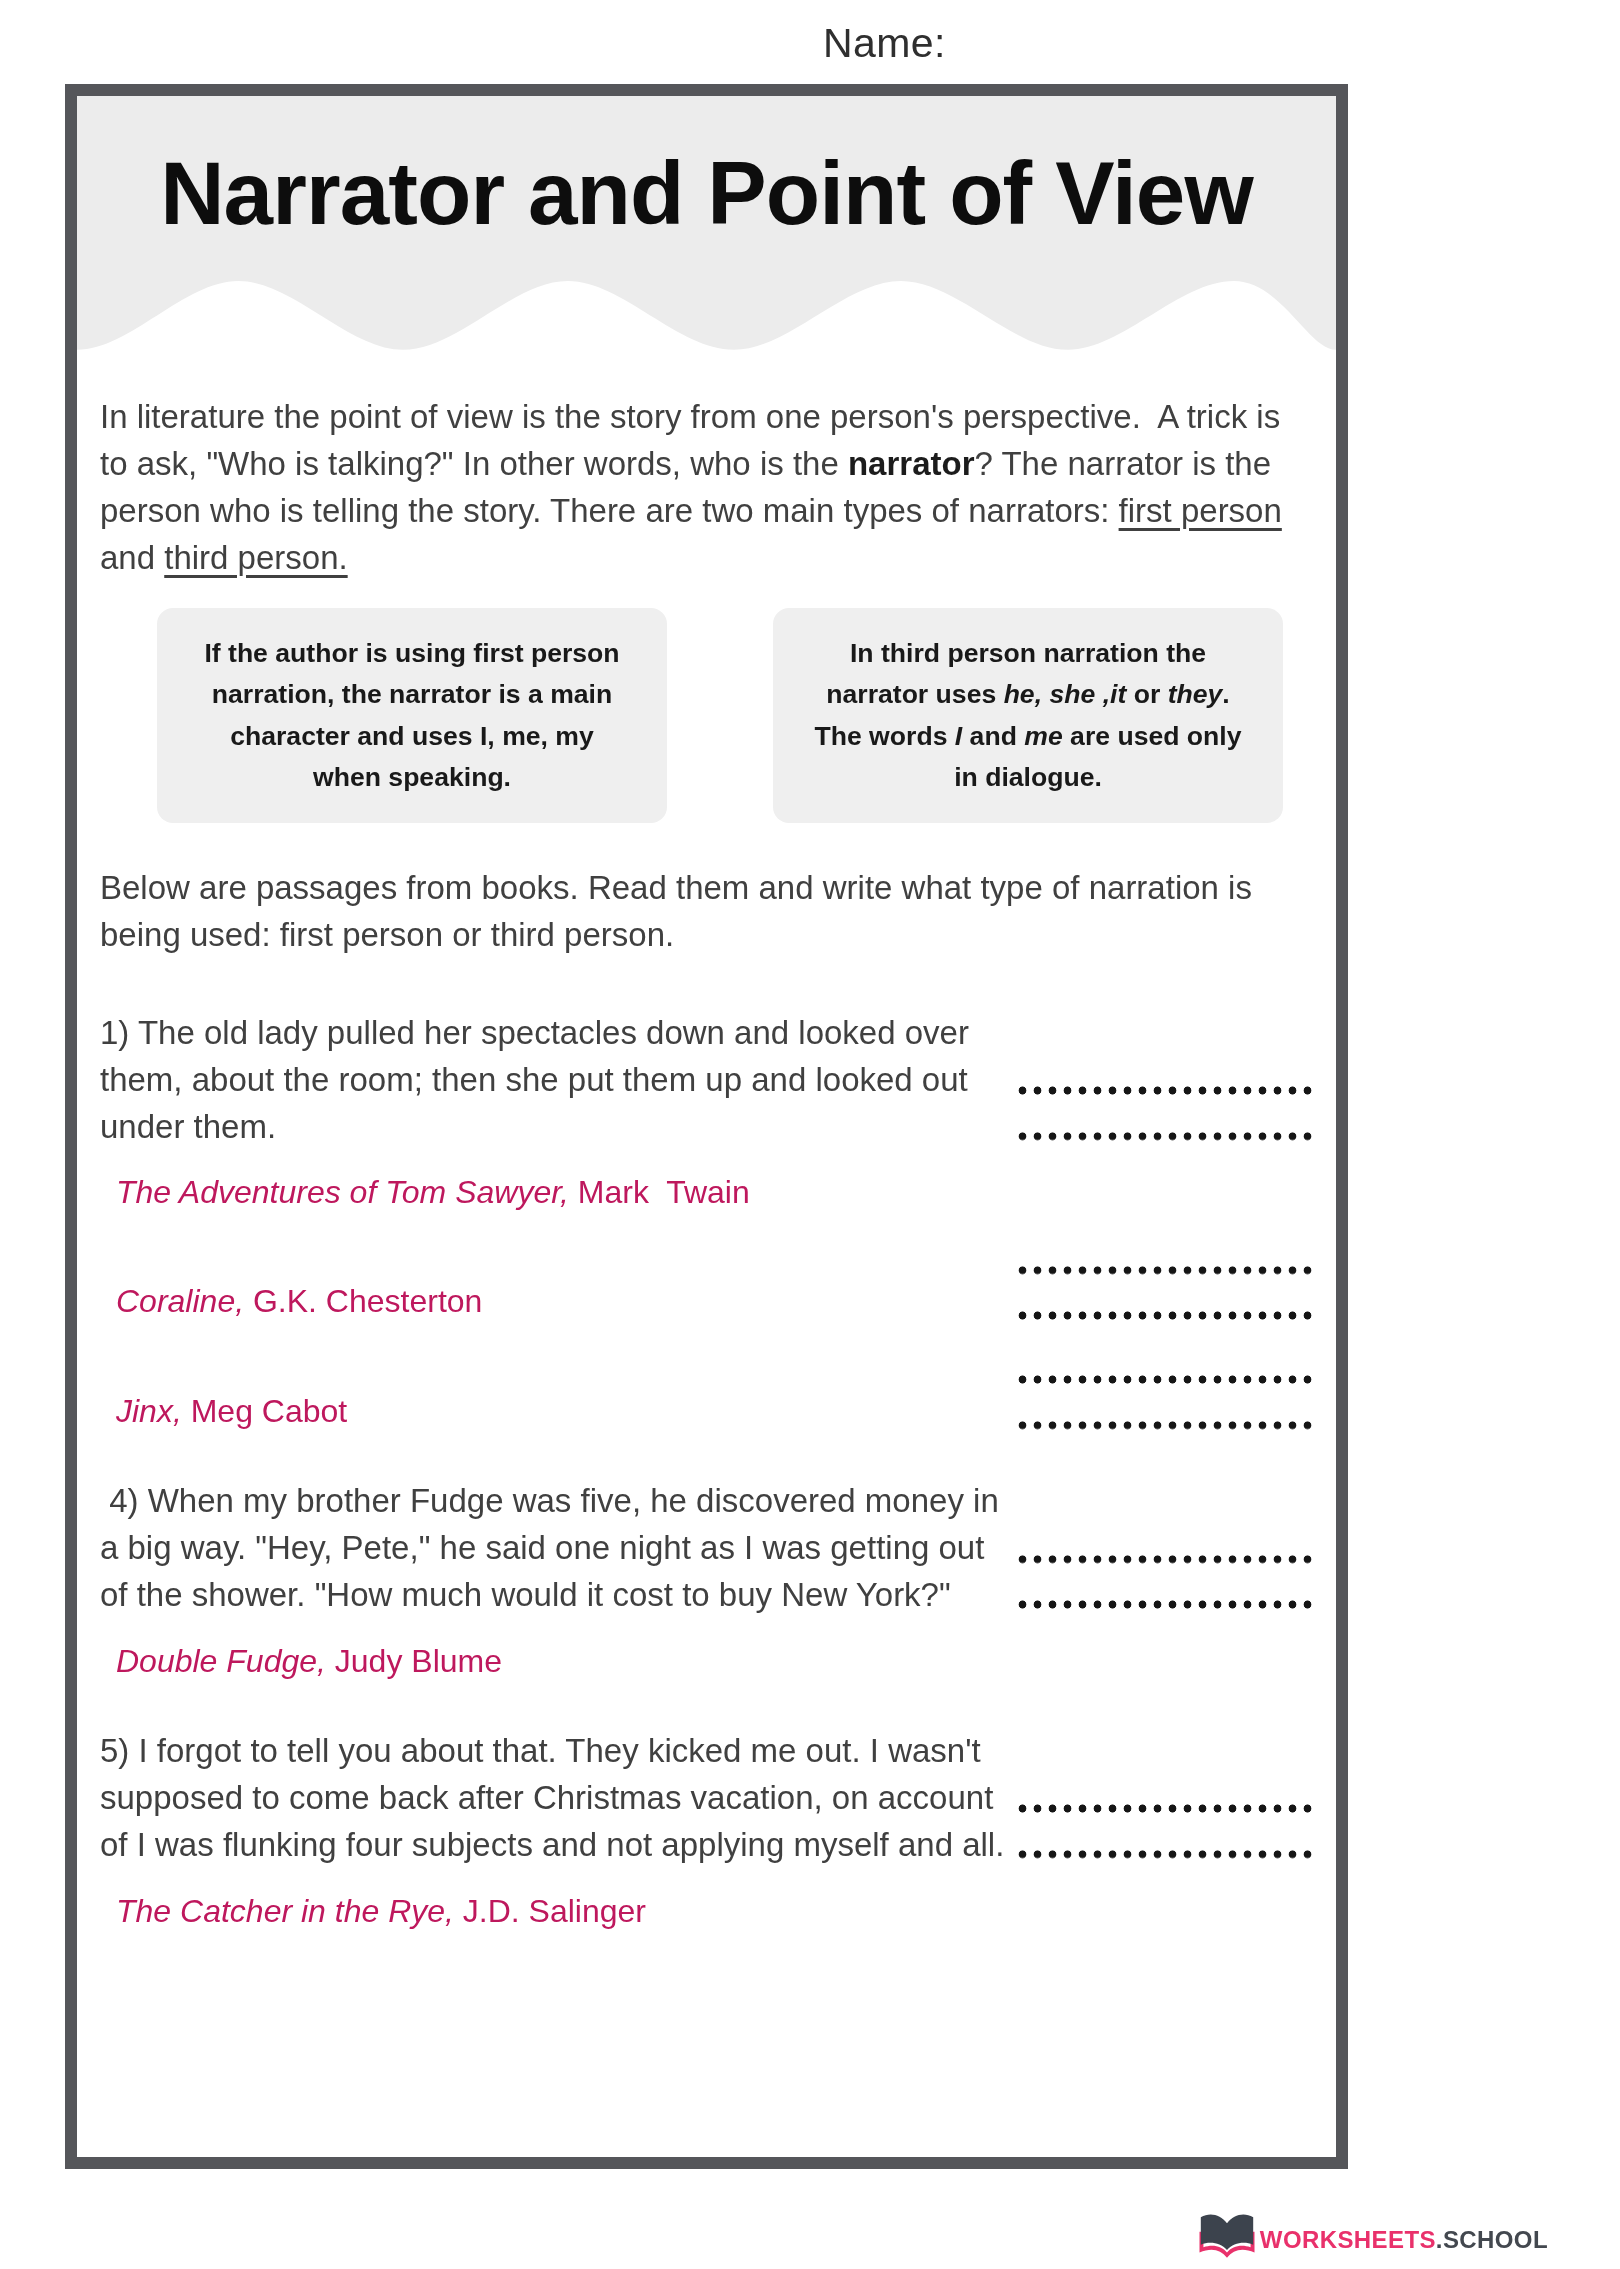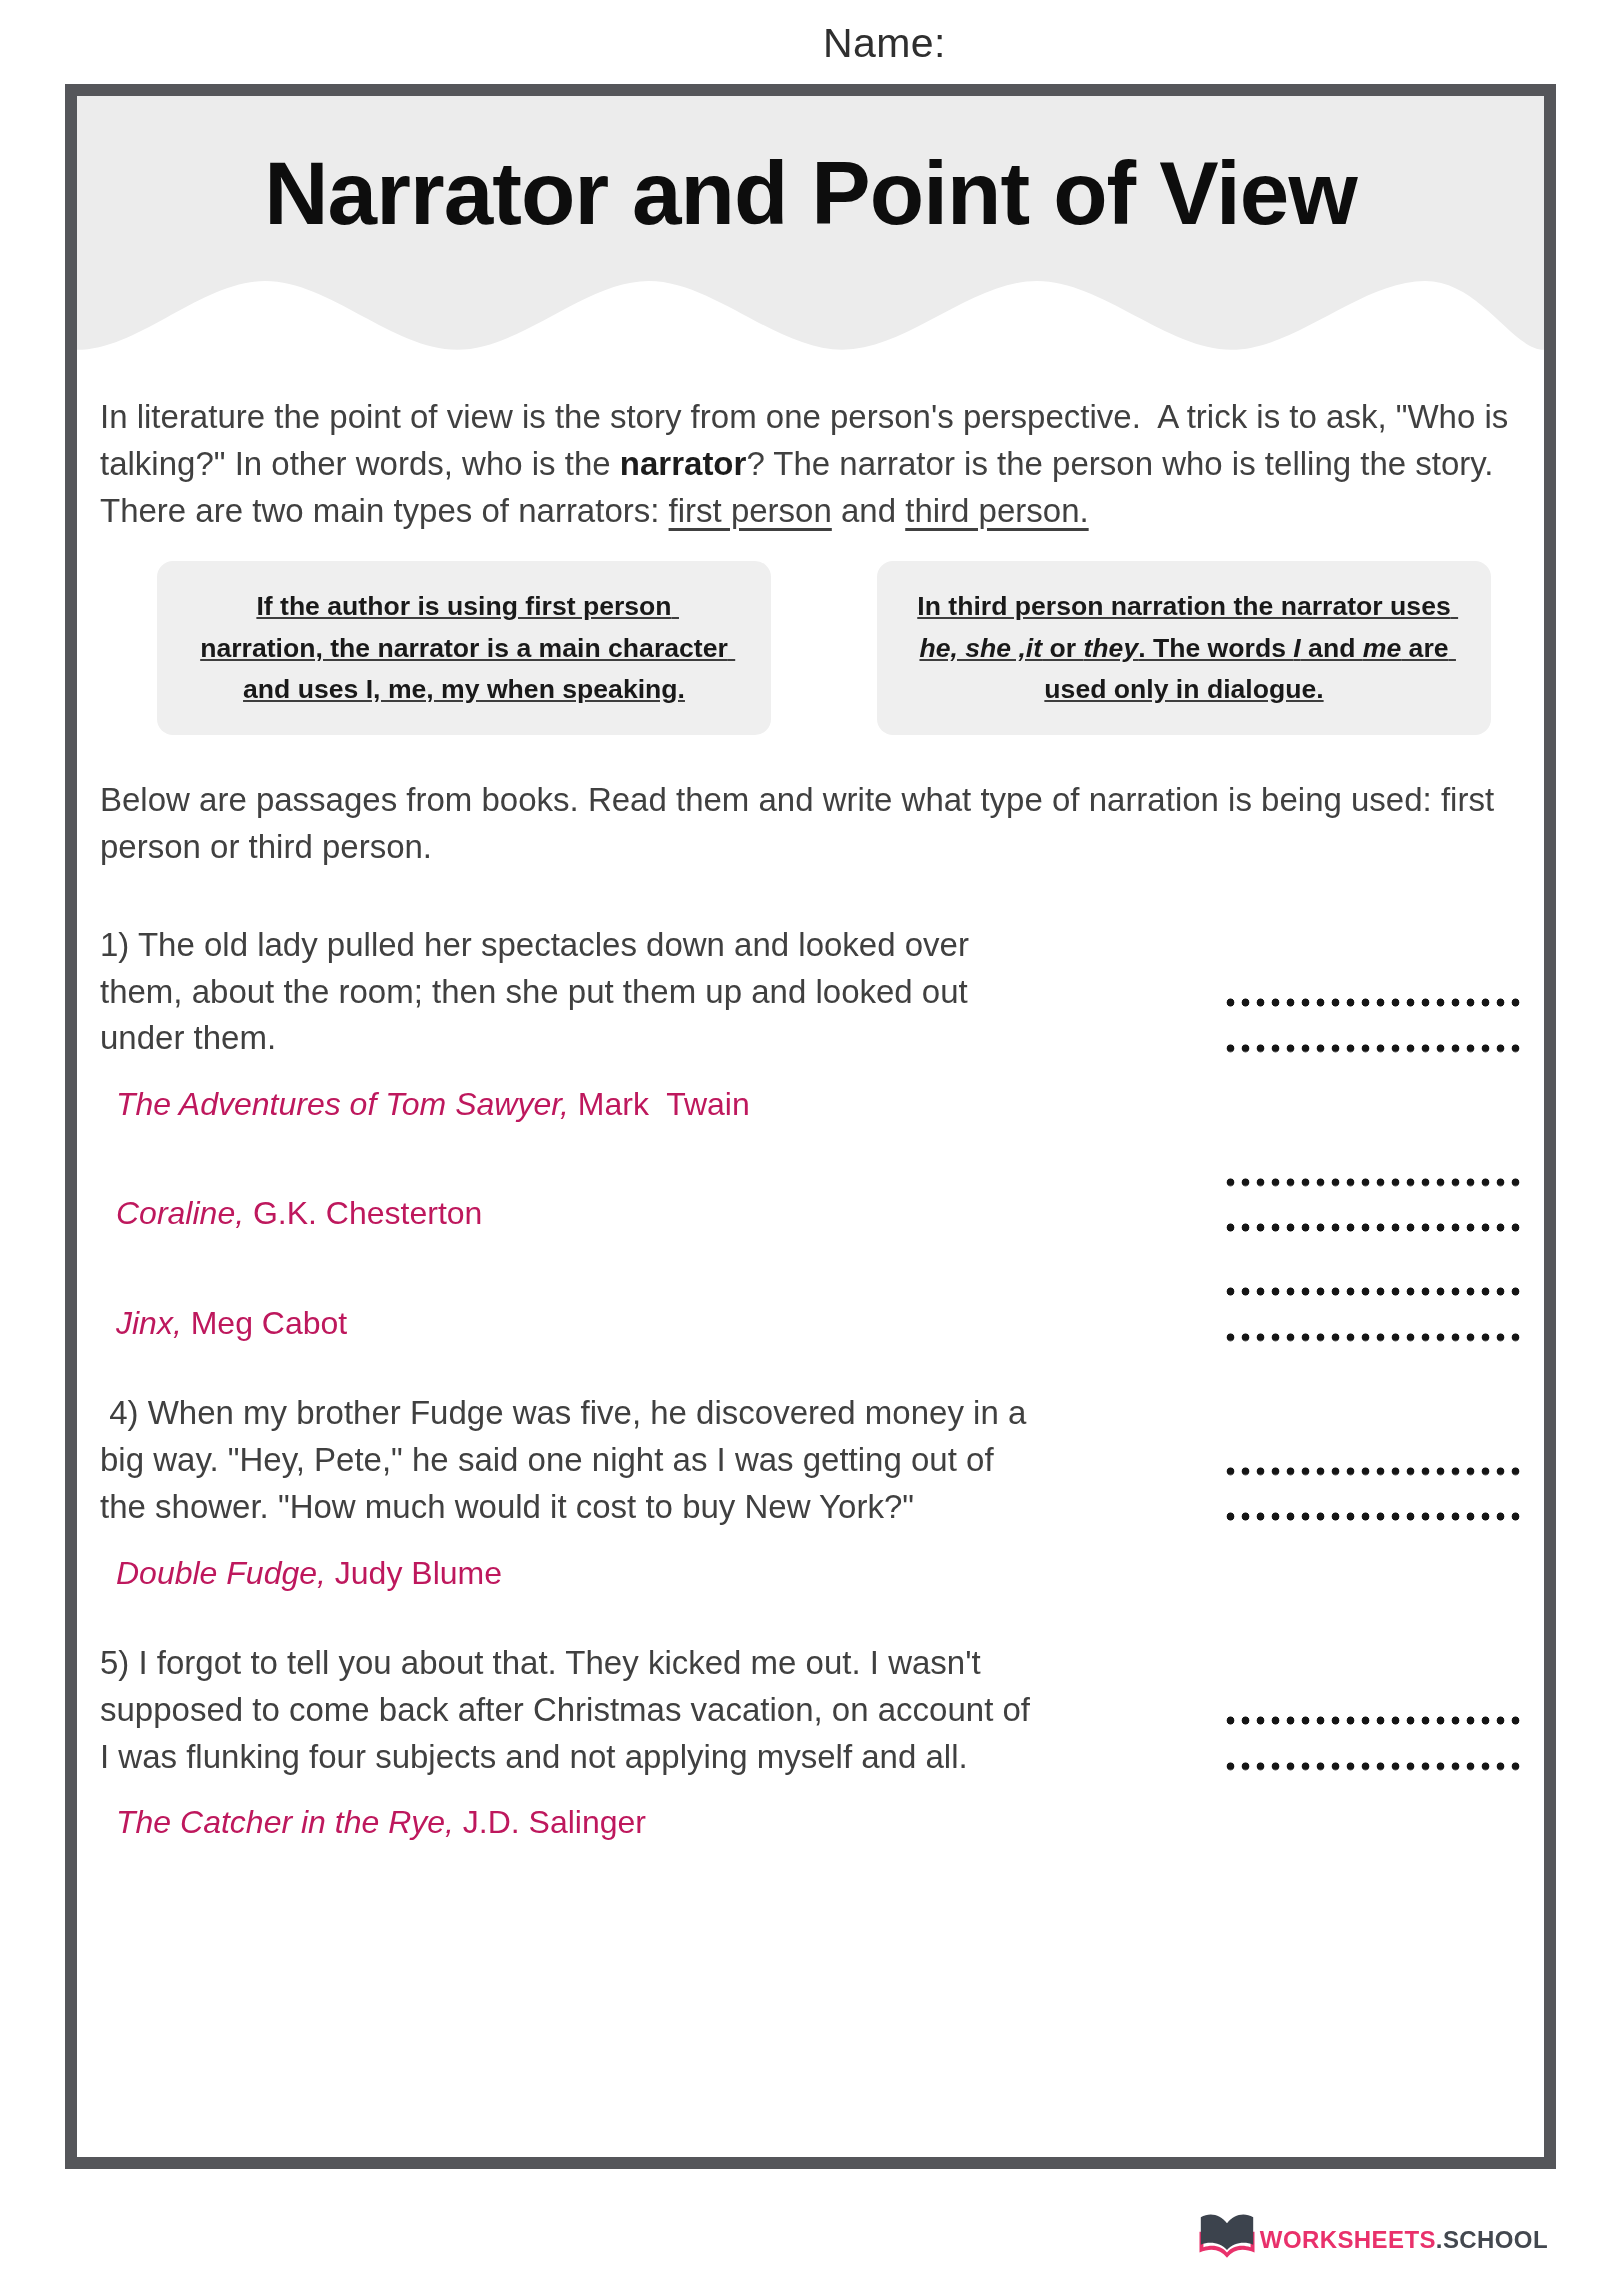--- a/index.html
+++ b/index.html
@@ -18,21 +18,21 @@
     text-align: center;
     font-size: 41px;
     color: #2f2f2f;
     transform: translateX(74px);
     letter-spacing: 0.4px;
   }
 
   
   .sheet {
     margin: 17.7px 65px 0 65px;
-    width: 1491px;
+    width: 1283px;
     height: 2085px;
     border: 12.4px solid #55565a;
     background: #ffffff;
   }
 
   
   .header {
     position: relative;
     height: 255px;
     background: #ececec;
@@ -77,21 +77,20 @@
   }
   .info-box {
     flex: 1;
     background: #efefef;
     border-radius: 16px;
     min-height: 170px;
     padding: 25px 39px;
     display: flex;
     align-items: center;
     justify-content: center;
-    text-decoration: underline;
   }
   .info-box .ib-text {
     text-align: center;
     font-size: 26.6px;
     font-weight: 700;
     line-height: 1.55;
     color: #191919;
     white-space: pre-wrap;
   }
   .info-box .ib-text i { font-style: italic; }

